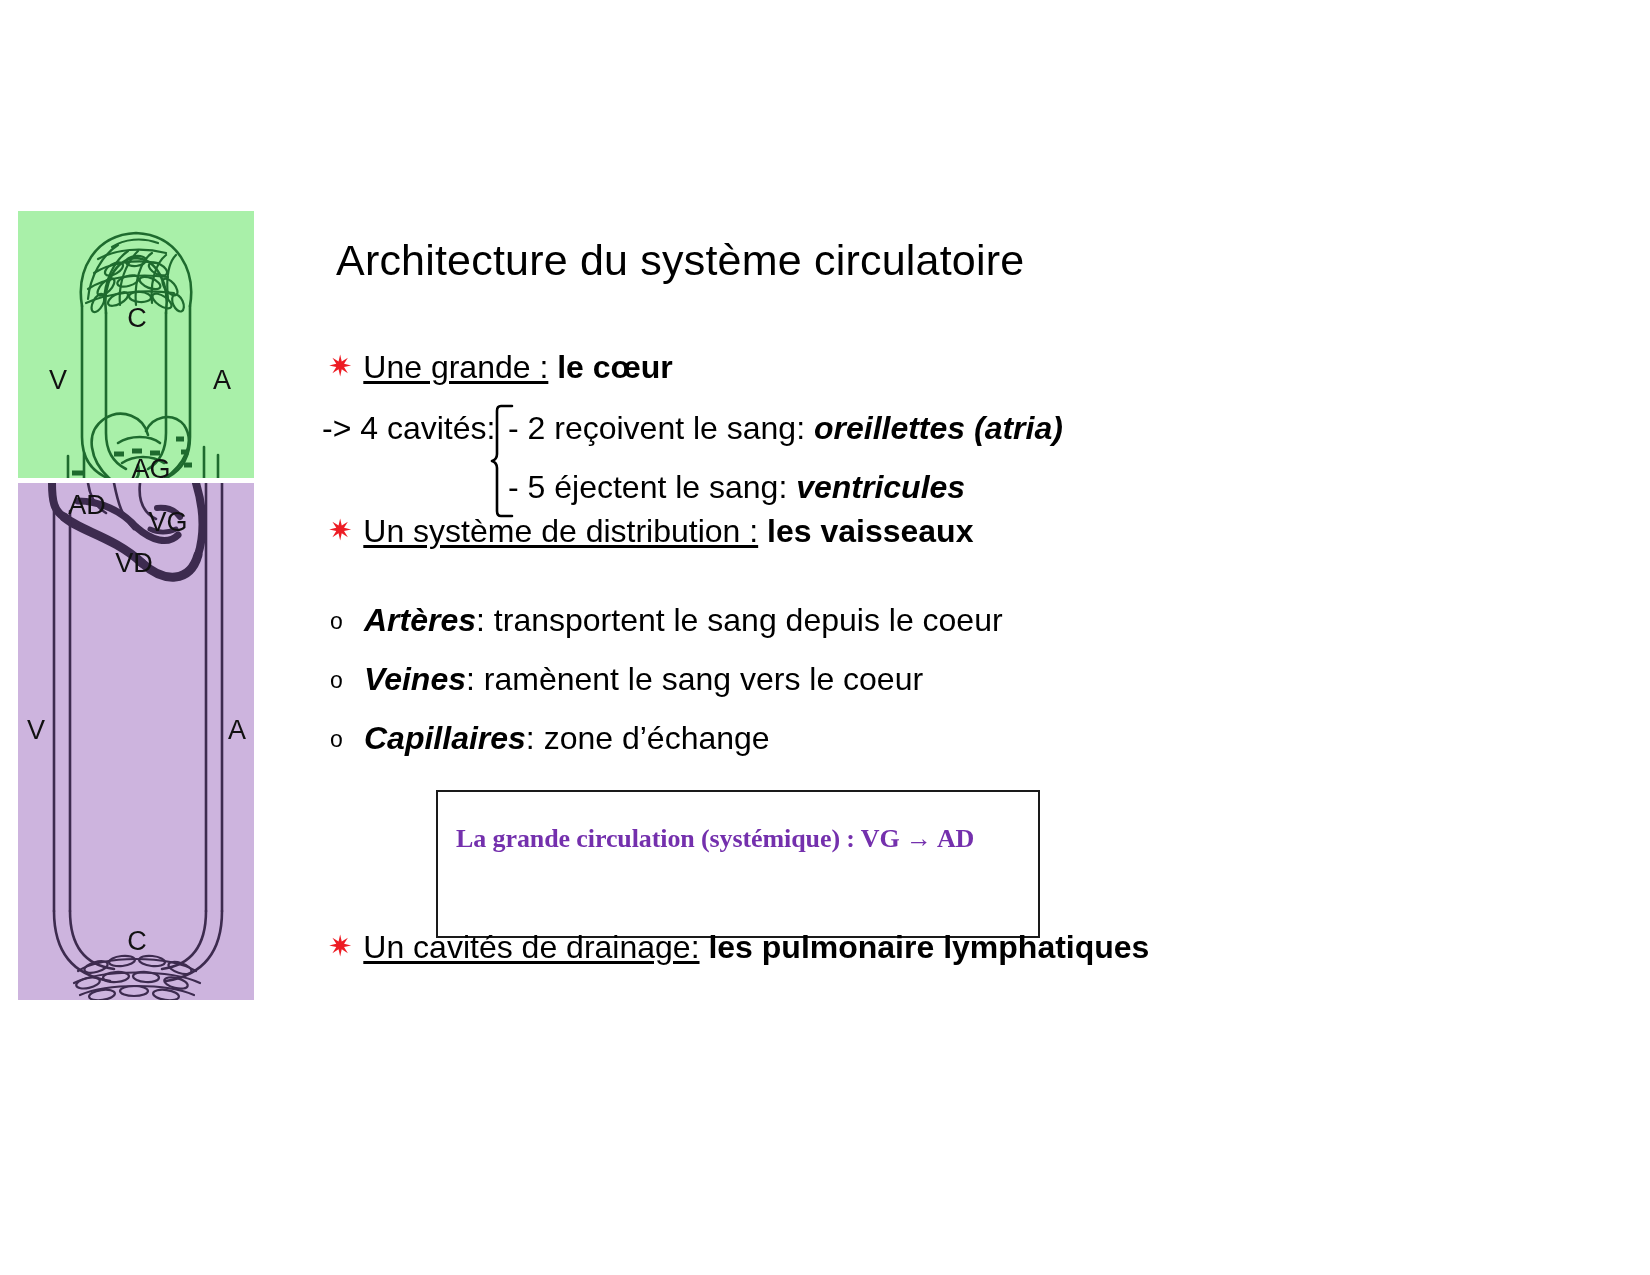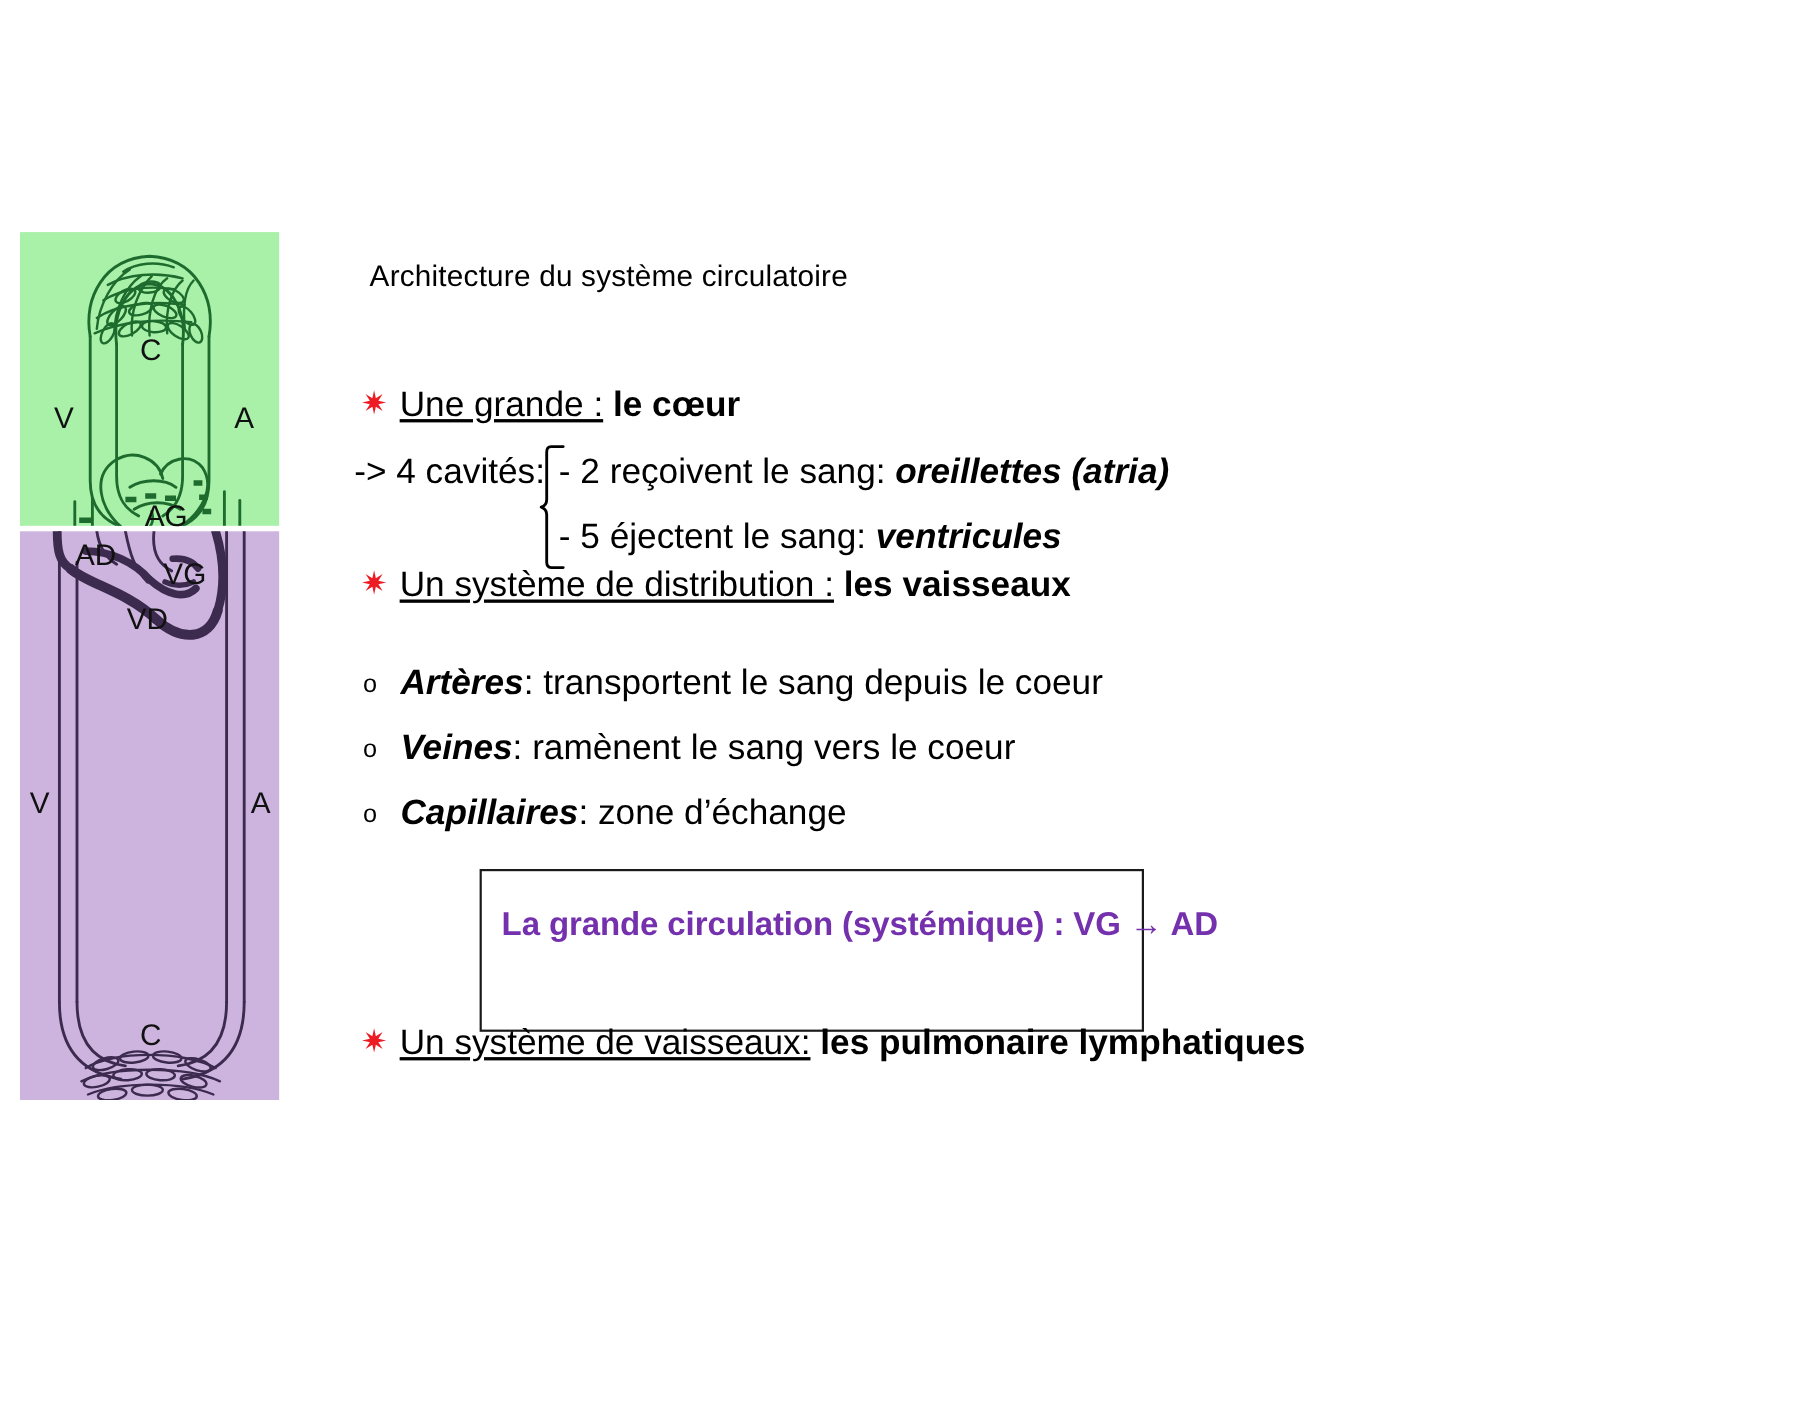--- a/index.html
+++ b/index.html
@@ -23,21 +23,21 @@
     width: 236px;
     height: 789px;
   }
   #diagram svg { display: block; }
 
   
   #slide-title {
     position: absolute;
     left: 336px;
     top: 236px;
-    font-size: 27px;
+    font-size: 43px;
     font-family: "Liberation Sans Narrow", "Liberation Sans", sans-serif;
     font-stretch: condensed;
     color: #000000;
     white-space: nowrap;
     letter-spacing: 0.2px;
   }
 
   
   .body-line {
     position: absolute;
@@ -82,23 +82,23 @@
     top: 790px;
     width: 604px;
     height: 148px;
     border: 2.5px solid #1a1a1a;
     box-sizing: border-box;
     background: #ffffff;
   }
   .box-line {
     position: absolute;
     left: 18px;
-    font-family: Liberation Sans, sans-serif;
+    font-family: Liberation Serif, serif;
     font-weight: bold;
-    font-size: 30px;
+    font-size: 26px;
     white-space: nowrap;
     letter-spacing: -0.1px;
   }
   #box-line-systemic { top: 32px; color: #7430AD; }
   #box-line-pulmonary { top: 84px; color: #00F000; }
 </style>
 </head>
 <body>
 
 <div id="diagram">
@@ -267,14 +267,14 @@
 
 <div class="body-line" style="left:330px; top:721px;">
   <span class="hollow-bullet">o</span><span class="bi">Capillaires</span><span>: zone d’échange</span>
 </div>
 
 <div id="circulation-box">
   <div class="box-line" id="box-line-systemic">La grande circulation (systémique) : VG → AD</div>
 </div>
 
 <div class="body-line" style="left:328px; top:930px;">
-  <span class="star">✷</span><span class="u">Un système de vaisseaux:</span><span class="b"> les pulmonaire lymphatiques</span>
+  <span class="star">✷</span><span class="u">Un cavités de drainage:</span><span class="b"> les pulmonaire lymphatiques</span>
 </div>
 
 </body></html>

